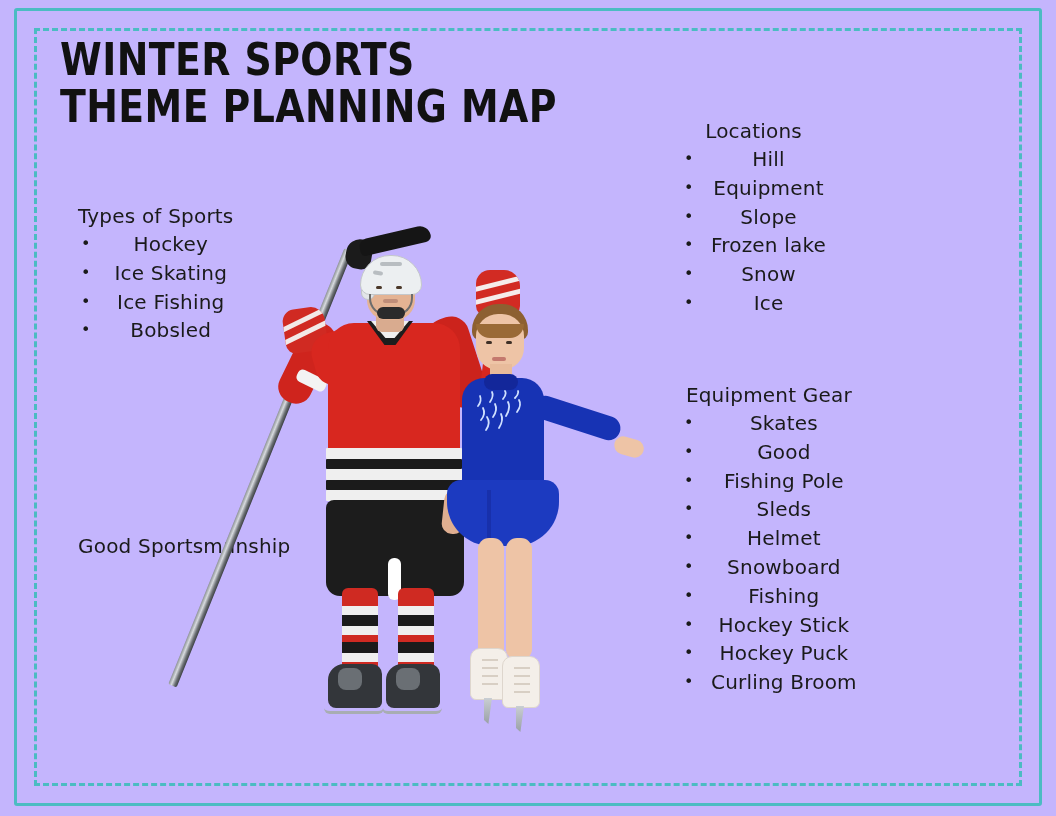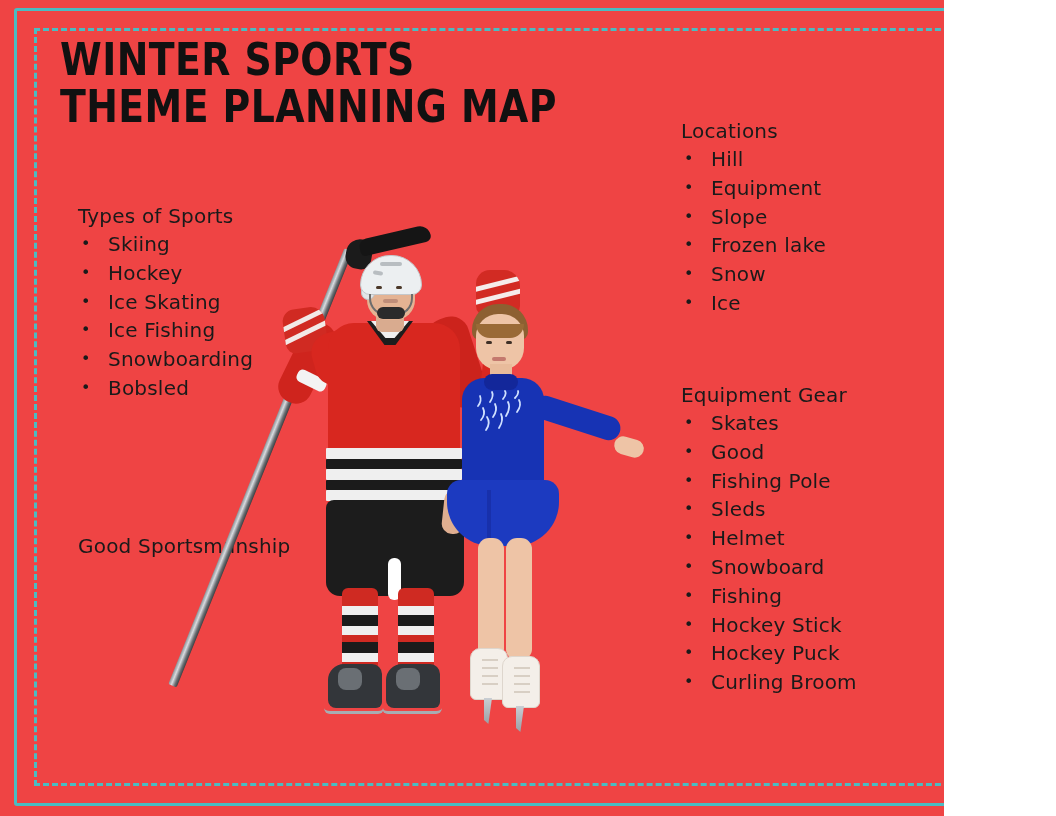--- a/index.html
+++ b/index.html
@@ -2,23 +2,23 @@
 <html><head>
 <meta charset="utf-8">
 <style>
   html, body {
     margin: 0;
     padding: 0;
     background: #ffffff;
   }
   #page {
     position: relative;
-    width: 944px;
+    width: 1056px;
     height: 816px;
-    background: #ef4444;
+    background: #c4b5fd;
     overflow: hidden;
     font-family: "DejaVu Sans", "Liberation Sans", sans-serif;
   }
 
   
   .border-outer {
     position: absolute;
     left: 14px;
     top: 8px;
     width: 1028px;
@@ -50,21 +50,21 @@
     font-size: 44px;
     line-height: 47px;
     letter-spacing: 0.5px;
     color: #111111;
     transform: scaleX(0.86);
     transform-origin: left top;
   }
   .title-line { display: block; white-space: nowrap; }
 
   
-  .block { position: absolute; color: #1a1a1a; }
+  .block { position: absolute; color: #1a1a1a; text-align: center; }
   .block-heading {
     font-family: "DejaVu Sans", "Liberation Sans", sans-serif;
     font-size: 20px;
     line-height: 28px;
     letter-spacing: 0.2px;
     white-space: nowrap;
   }
   ul.bullets {
     list-style: none;
     margin: 0;
@@ -591,25 +591,23 @@
   <div class="border-inner"></div>
 
   <div class="title">
     <span class="title-line">WINTER SPORTS</span>
     <span class="title-line">THEME PLANNING MAP</span>
   </div>
 
   <div class="block" id="sports-block">
     <div class="block-heading">Types of Sports</div>
     <ul class="bullets">
-      <li>Skiing</li>
       <li>Hockey</li>
       <li>Ice Skating</li>
       <li>Ice Fishing</li>
-      <li>Snowboarding</li>
       <li>Bobsled</li>
     </ul>
   </div>
 
   <div class="block" id="sportsmanship">Good Sportsmanship</div>
 
   <div class="block" id="locations-block">
     <div class="block-heading">Locations</div>
     <ul class="bullets">
       <li>Hill</li>

